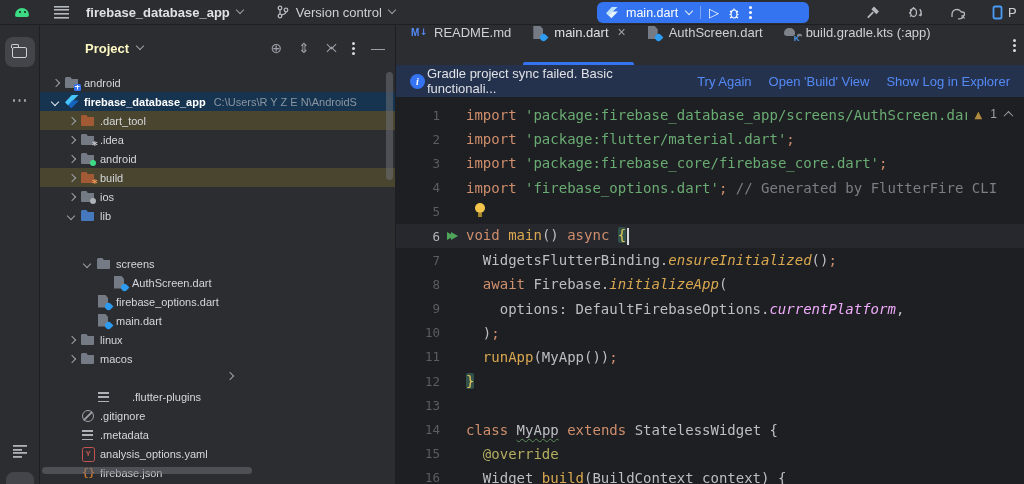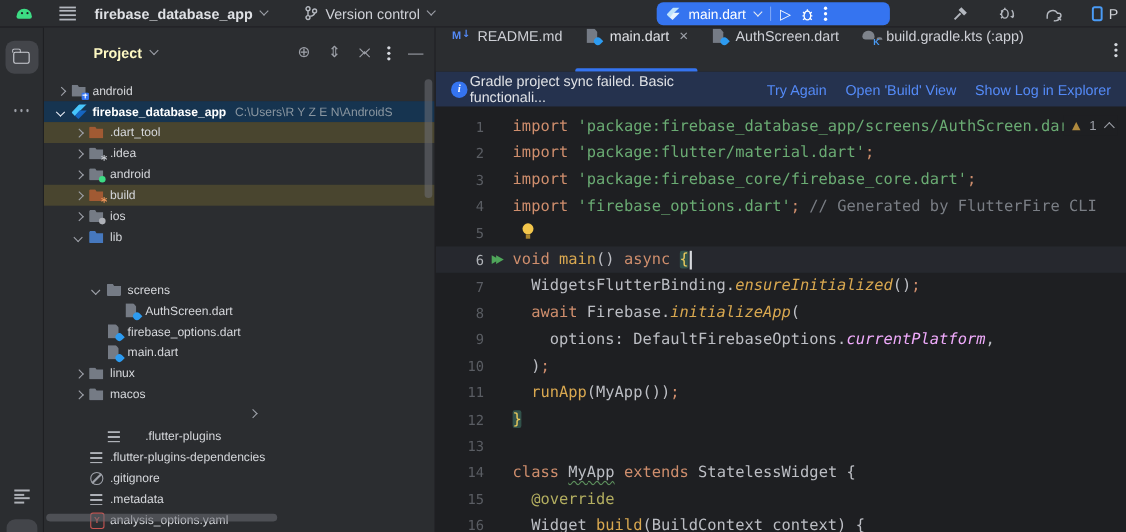--- a/index.html
+++ b/index.html
@@ -387,25 +387,20 @@
           <span class="ic web-folder-icon"></span>
           <span class="tlabel">web</span>
         </div>
         <div class="trow" style="padding-left: 24px; gap: 16px;">
           <span class="tchev"></span>
           <span class="ic text-file-icon"></span>
           <span class="tlabel">.flutter-plugins</span>
         </div>
         <div class="trow" style="padding-left: 24px;">
           <span class="tchev"></span>
-          <span class="ic text-file-icon"></span>
-          <span class="tlabel">.flutter-plugins-dependencies</span>
-        </div>
-        <div class="trow" style="padding-left: 24px;">
-          <span class="tchev"></span>
           <span class="ic gitignore-file-icon"></span>
           <span class="tlabel">.gitignore</span>
         </div>
         <div class="trow" style="padding-left: 24px;">
           <span class="tchev"></span>
           <span class="ic text-file-icon"></span>
           <span class="tlabel">.metadata</span>
         </div>
         <div class="trow" style="padding-left: 24px;">
           <span class="tchev"></span>

